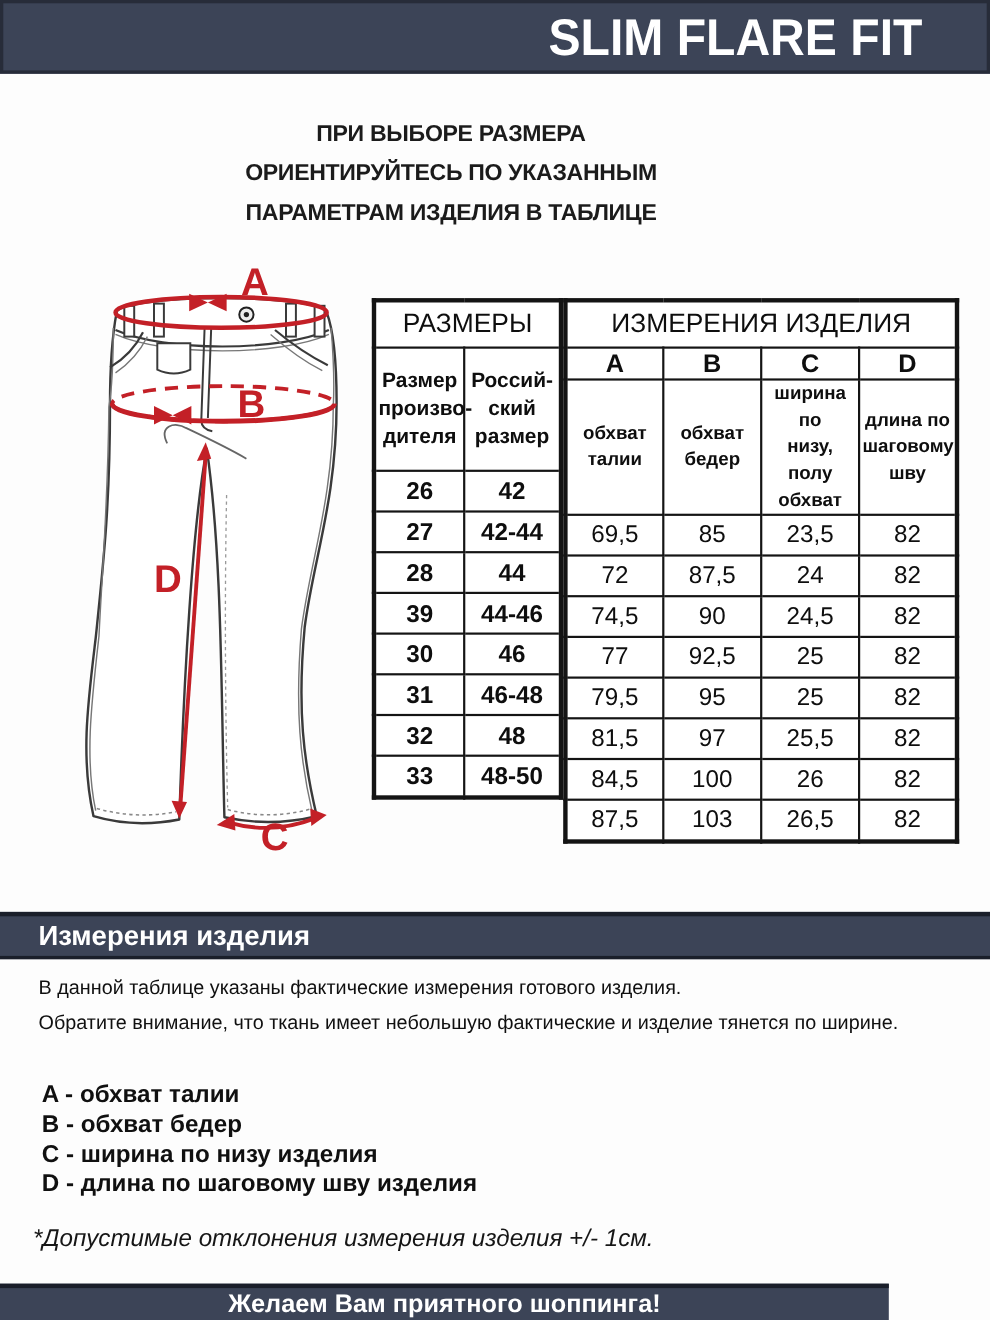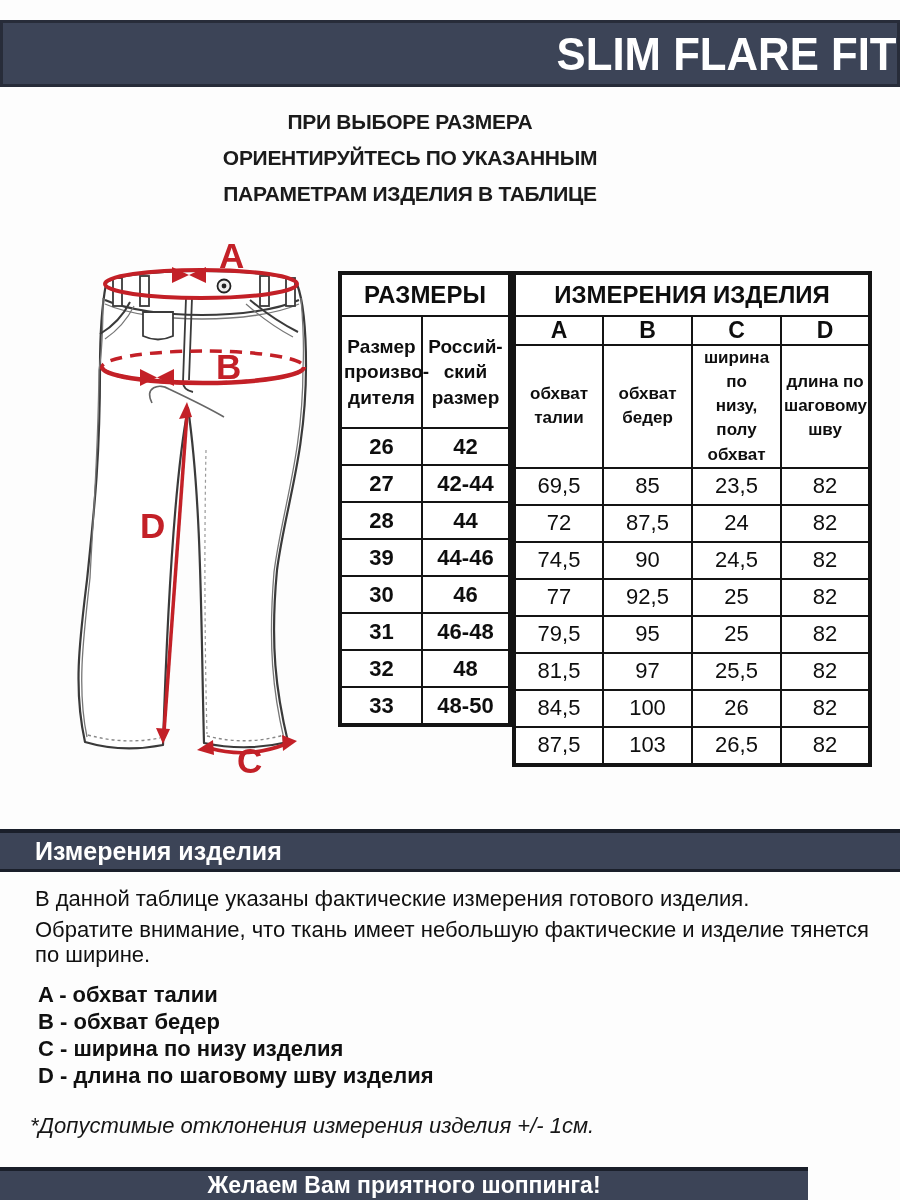--- a/index.html
+++ b/index.html
@@ -4,21 +4,21 @@
 <style>
   html,body{margin:0;padding:0;background:#ffffff;}
   .page{
     position:relative;width:900px;height:1200px;background:#fdfdfd;overflow:hidden;
     font-family:"Liberation Sans","DejaVu Sans",sans-serif;color:#111;
   }
   
   .topbar{
     position:absolute;top:0;left:0;width:900px;height:67px;box-sizing:border-box;
     background:#3c4457;border:3px solid #272c39;
-    display:flex;align-items:center;justify-content:flex-end;margin-top:20px;
+    display:flex;align-items:center;justify-content:flex-end;padding-right:58px;
   }
   .brand{
     color:#ffffff;font-size:47px;font-weight:700;letter-spacing:0px;
     transform:scaleX(0.93);transform-origin:100% 50%;white-space:nowrap;
   }
   
   .intro{
     position:absolute;top:104px;left:30px;width:760px;text-align:center;
     font-size:21px;font-weight:700;line-height:36px;color:#1b1b1b;letter-spacing:-0.3px;
   }
@@ -26,34 +26,34 @@
   .diagram{position:absolute;left:60px;top:240px;}
   .red-label{font:700 35px "Liberation Sans","DejaVu Sans",sans-serif;fill:#c32027;}
   
   .tbl{
     position:absolute;border-collapse:collapse;table-layout:fixed;background:#ffffff;
     text-align:center;color:#0e0e0e;border:4px solid #141414;
   }
   .tbl th,.tbl td{border:2px solid #141414;padding:0 2px;vertical-align:middle;}
   .tbl-left{left:338px;top:271px;width:170px;}
   .tbl-right{left:512px;top:271px;width:356px;}
-  .t-title{height:40px;font-size:24px;font-weight:700;border-bottom-width:3px;}
+  .t-title{height:40px;font-size:24px;font-weight:400;border-bottom-width:3px;}
   .letters-row th{height:25px;font-size:23px;font-weight:700;}
   .t-sub{font-size:19px;font-weight:700;line-height:1.32;white-space:pre-line;border-bottom-width:4px;height:110px;}
   .t-desc{height:83px;font-size:17px;font-weight:700;line-height:1.42;white-space:pre-line;border-bottom-width:4px;}
   .tbl-left tbody td{height:35px;font-size:22px;font-weight:700;}
   .tbl-right tbody td{height:35px;font-size:22px;font-weight:400;}
   
   .section-bar{
     position:absolute;top:829px;left:0;width:900px;height:43px;box-sizing:border-box;
     background:#3c4457;border-top:4px solid #1a1f2a;border-bottom:3px solid #1a1f2a;
     display:flex;align-items:center;padding-left:35px;
     color:#ffffff;font-size:25px;font-weight:700;
   }
-  .paras{position:absolute;top:886px;left:35px;width:840px;font-size:22px;line-height:25px;color:#101010;}
+  .paras{position:absolute;top:886px;left:35px;width:840px;font-size:18px;line-height:25px;color:#101010;}
   .paras p{margin:0 0 6px 0;}
   .legend{position:absolute;top:983px;left:38px;font-size:22px;font-weight:700;color:#101010;}
   .legend div{line-height:23px;margin-bottom:4px;}
   .note{position:absolute;top:1113px;left:30px;font-size:22px;font-style:italic;color:#161616;}
   
   .bottombar{
     position:absolute;bottom:0;left:0;width:808px;height:33px;box-sizing:border-box;
     background:#3c4457;border-top:4px solid #1a1f2a;
     display:flex;align-items:center;justify-content:center;
     color:#ffffff;font-size:23px;font-weight:700;

